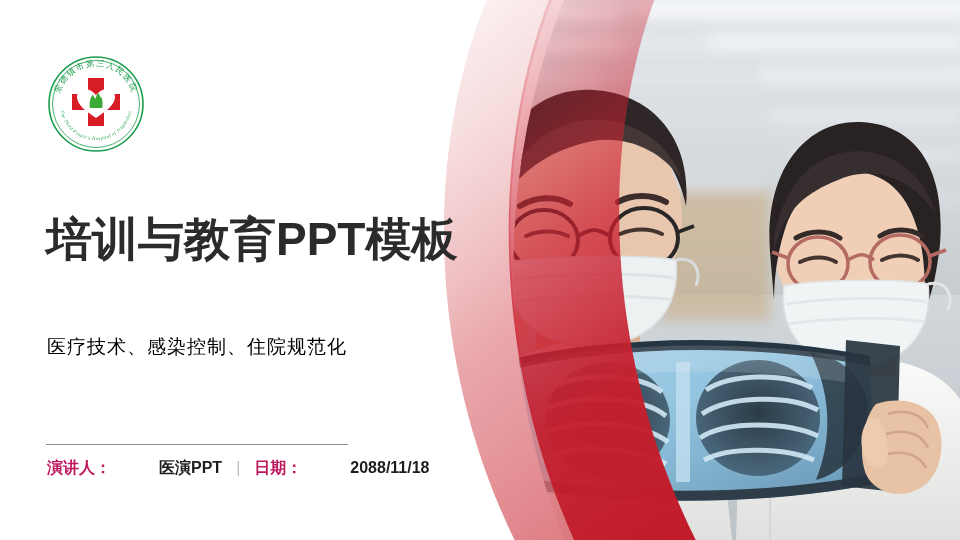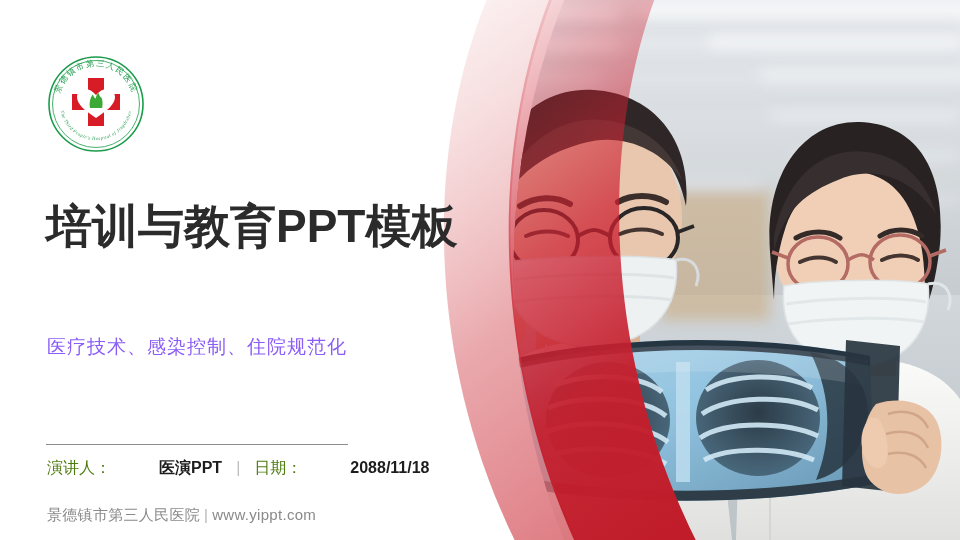--- a/index.html
+++ b/index.html
@@ -43,36 +43,36 @@
   .logo-wrap { position:absolute; left:44px; top:52px; width:104px; height:104px; }
   .logo-svg  { width:104px; height:104px; display:block; }
 
   .title-block { position:absolute; left:46px; top:198px; width:470px; }
   .title-line-1 {
     font-size:50px; font-weight:bold; line-height:1.06;
     color:#C42127; letter-spacing:0px;
   }
   .title-line-2 {
     font-size:46px; font-weight:bold; line-height:1.14;
-    color:#2b2b2b; letter-spacing:0px; margin-top:2px;
+    color:#2b2b2b; letter-spacing:0px; margin-top:15px;
   }
   .subtitle {
     position:absolute; left:47px; top:334px;
-    font-size:19px; color:#8b5cf6; letter-spacing:1px; font-weight:400;
+    font-size:19px; color:#000000; letter-spacing:1px; font-weight:400;
   }
 
   .rule {
     position:absolute; left:46px; top:444px;
     width:302px; height:1px; background:#8d8d8d;
   }
   .meta {
     position:absolute; left:47px; top:458px;
     font-size:16px; color:#3d3d3d; white-space:nowrap;
   }
-  .meta .label { color:#4d7c0f; font-weight:400; }
+  .meta .label { color:#be185d; font-weight:700; }
   .meta .val   { color:#1d1d1d; font-weight:bold;padding-left:48px; }
   .meta .sep   { color:#bdbdbd; padding:0 14px; font-weight:400; }
 
   .footer {
     position:absolute; left:47px; top:506px;
     font-size:15px; color:#8a8a8a; letter-spacing:0.3px; white-space:nowrap;
   }
   .footer .bar { color:#b5b5b5; padding:0 4px; }
 </style>
 </head>
@@ -379,17 +379,14 @@
   </div>
 
   <div class="subtitle">医疗技术、感染控制、住院规范化</div>
 
   <div class="rule"></div>
 
   <div class="meta">
     <span class="label">演讲人：</span><span class="val">医演PPT</span><span class="sep">|</span><span class="label">日期：</span><span class="val">2088/11/18</span>
   </div>
 
-  <div class="footer">
-    <span>景德镇市第三人民医院</span><span class="bar">|</span><span>www.yippt.com</span>
-  </div>
 
 </div>
 
 </body></html>

